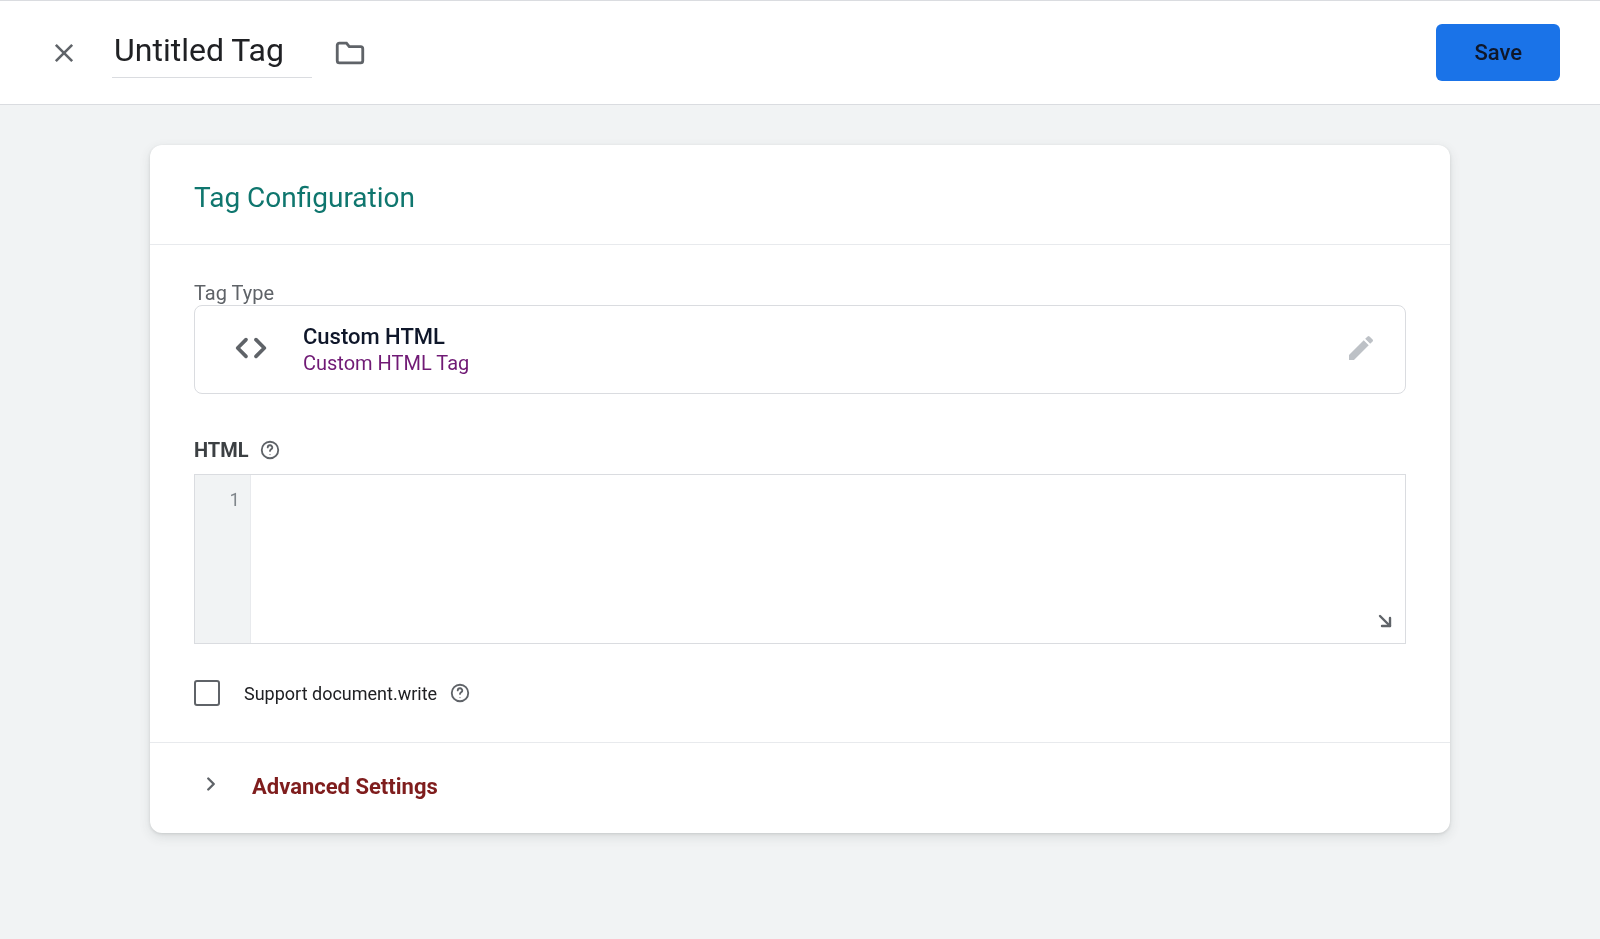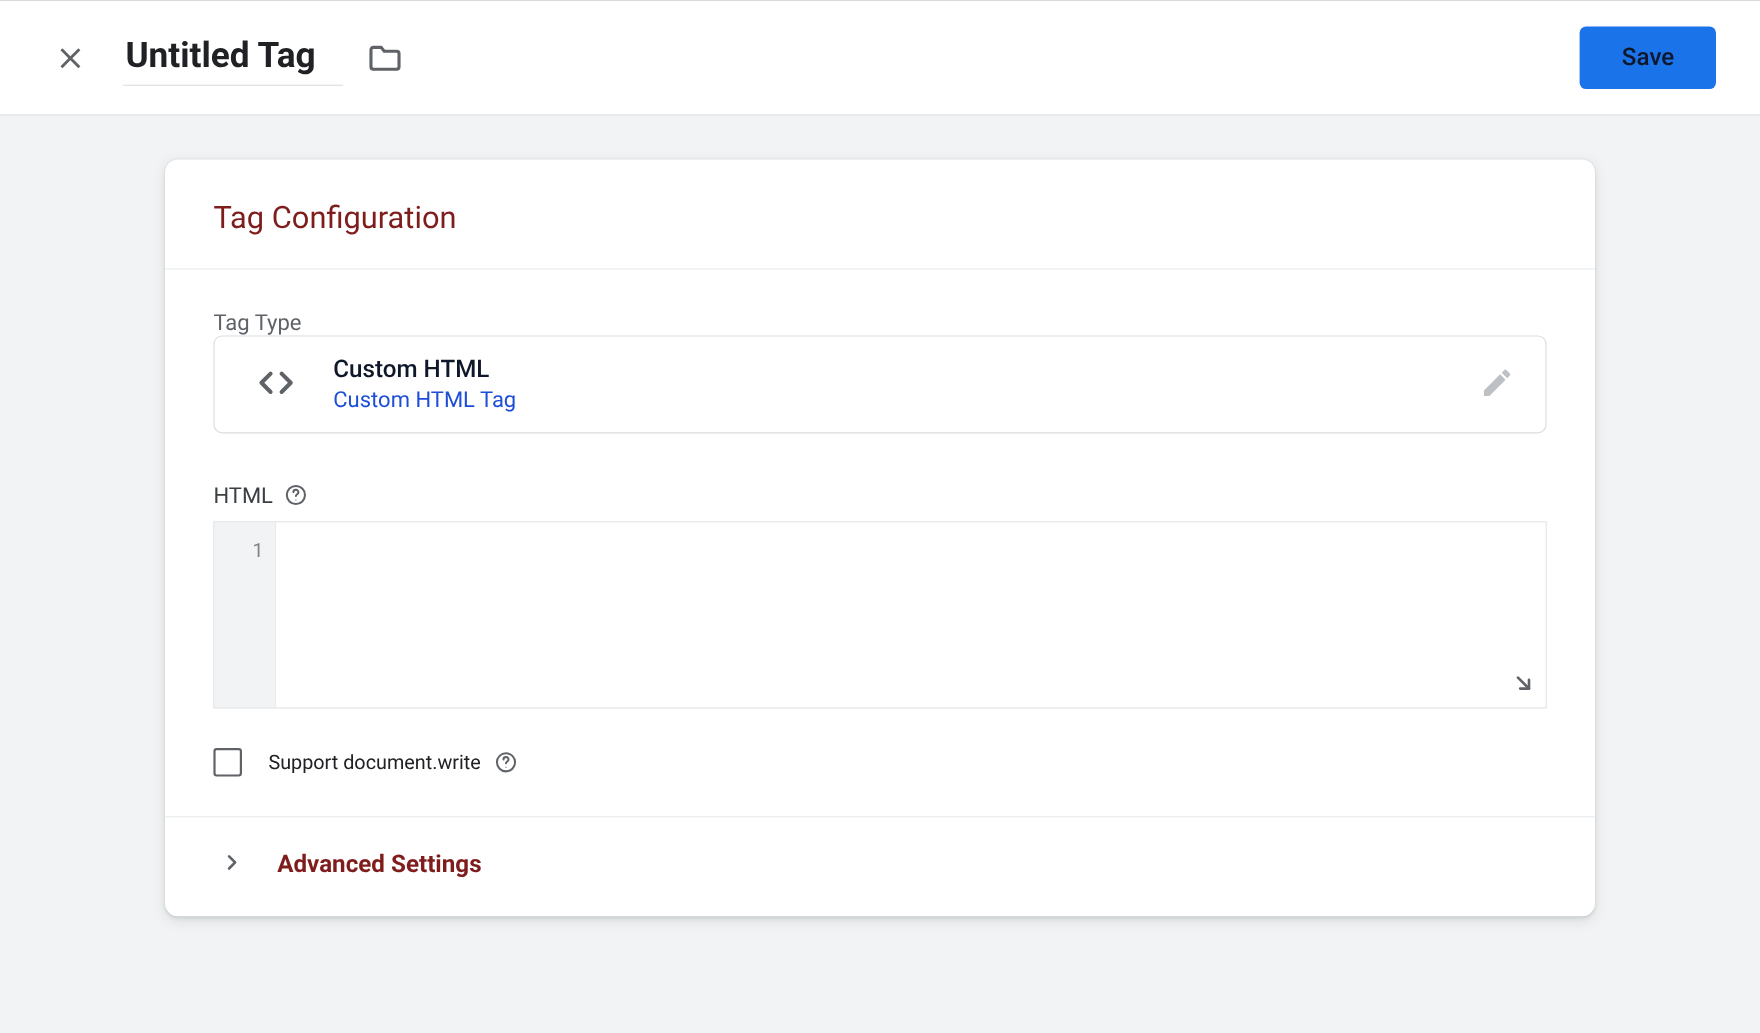--- a/index.html
+++ b/index.html
@@ -21,21 +21,21 @@
 }
 .close-btn {
   width: 48px; height: 48px;
   display: flex; align-items: center; justify-content: center;
   cursor: pointer;
   color: #5f6368;
   border-radius: 50%;
 }
 .title-input {
   font-size: 32px;
-  font-weight: 700;
+  font-weight: 400;
   color: #202124;
   border: none;
   border-bottom: 1px solid #dadce0;
   outline: none;
   margin-left: 24px;
   padding: 4px 2px 8px 2px;
   width: 200px;
   background: transparent;
   font-family: inherit;
 }
@@ -67,21 +67,21 @@
 .card {
   background: #fff;
   width: 1300px;
   border-radius: 12px;
   box-shadow: 0 1px 3px rgba(60,64,67,.15), 0 4px 12px rgba(60,64,67,.12);
   padding: 36px 44px 0 44px;
 }
 .card-title {
   font-size: 28px;
   font-weight: 400;
-  color: #7f1d1d;
+  color: #0f766e;
   padding-bottom: 30px;
 }
 .card-divider {
   border: none;
   border-top: 1px solid #e8eaed;
   margin: 0 -44px;
 }
 .tag-type-label {
   font-size: 20px;
   color: #5f6368;
@@ -102,33 +102,34 @@
   margin-left: 8px;
 }
 .tag-type-text { flex: 1; }
 .tag-type-name {
   font-size: 22px;
   font-weight: 500;
   color: #0f172a;
 }
 .tag-type-desc {
   font-size: 20px;
-  color: #1d4ed8;
+  color: #701a75;
   margin-top: 2px;
 }
 .edit-icon {
   color: #bdc1c6;
   flex-shrink: 0;
 }
 
 .html-label-row {
   display: flex;
   align-items: center;
   margin-top: 44px;
   margin-bottom: 12px;
+  font-weight: bold;
 }
 .html-label {
   font-size: 20px;
   color: #3c4043;
   margin-right: 10px;
 }
 .help-icon {
   color: #5f6368;
   cursor: pointer;
   display: inline-flex;

